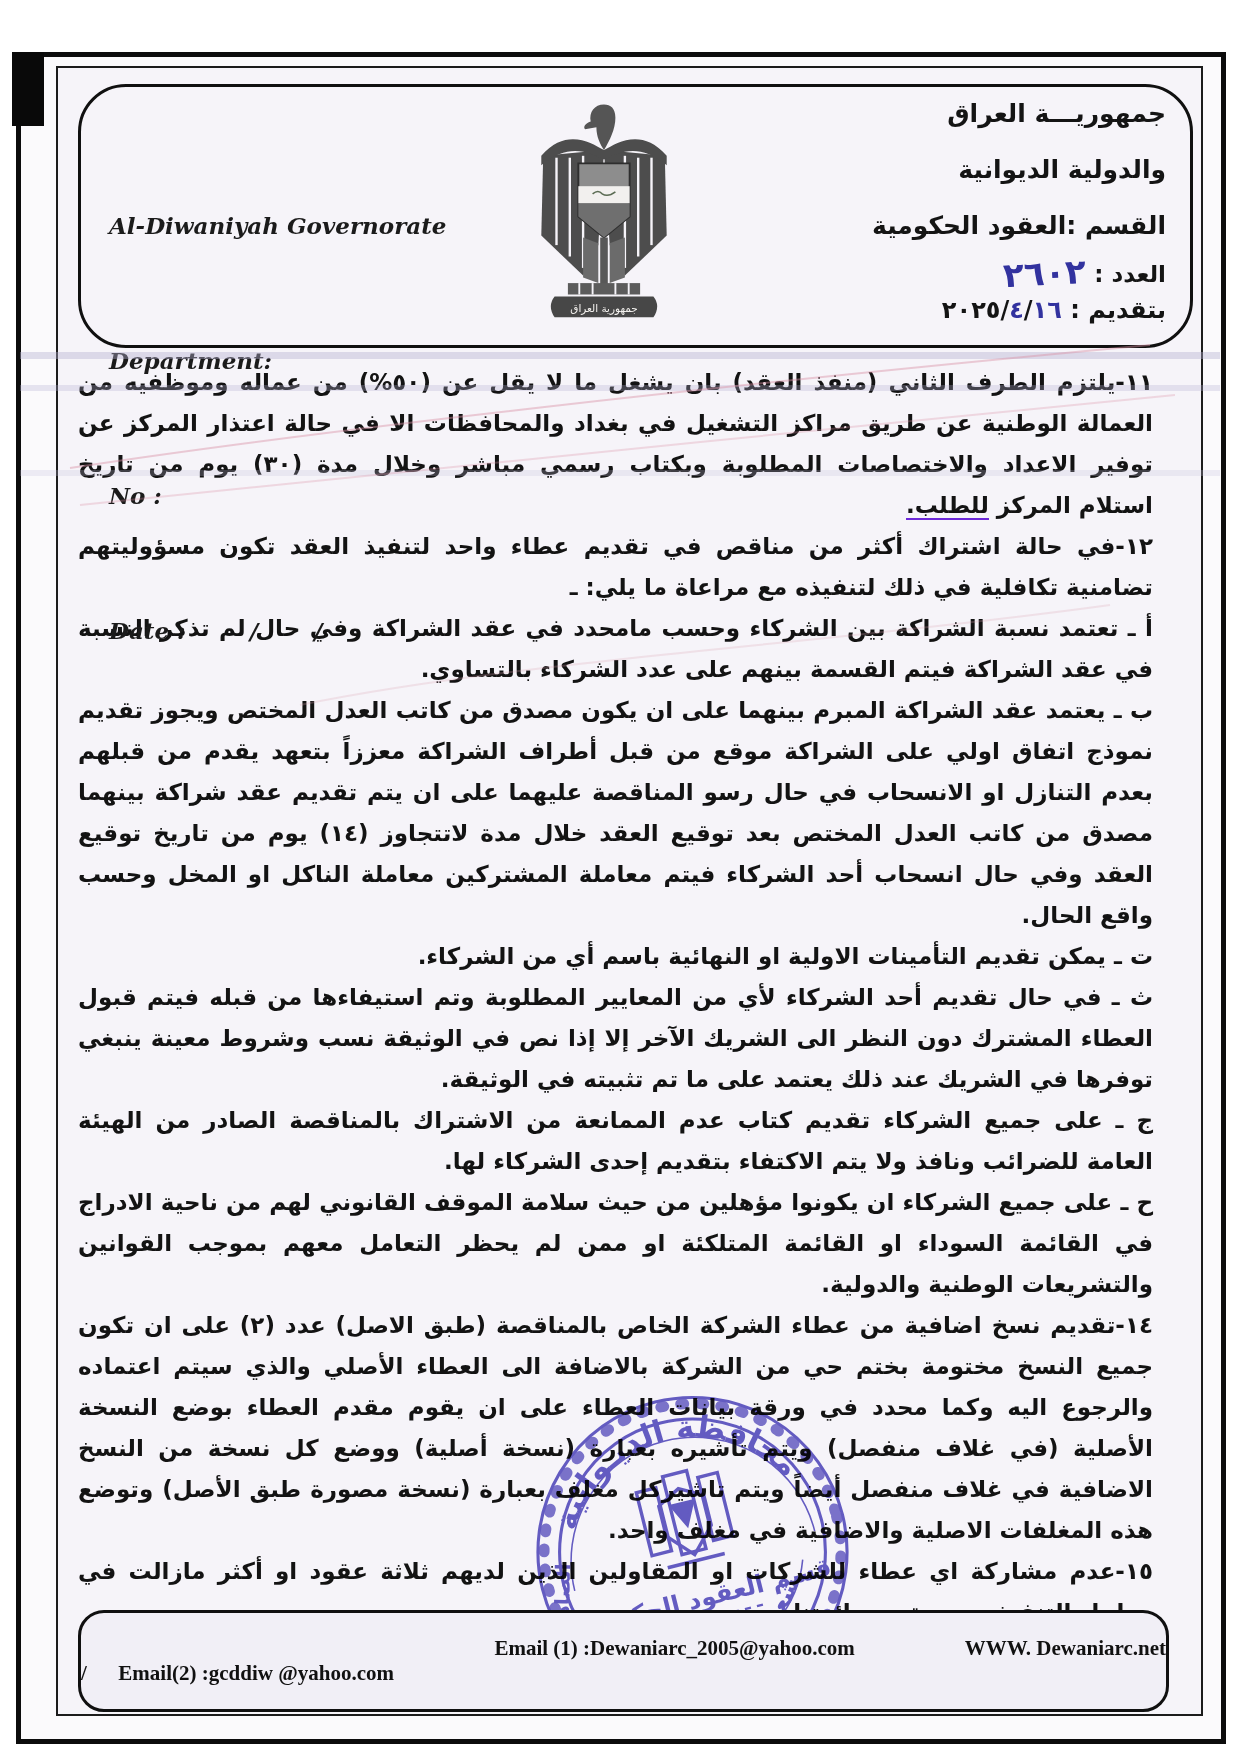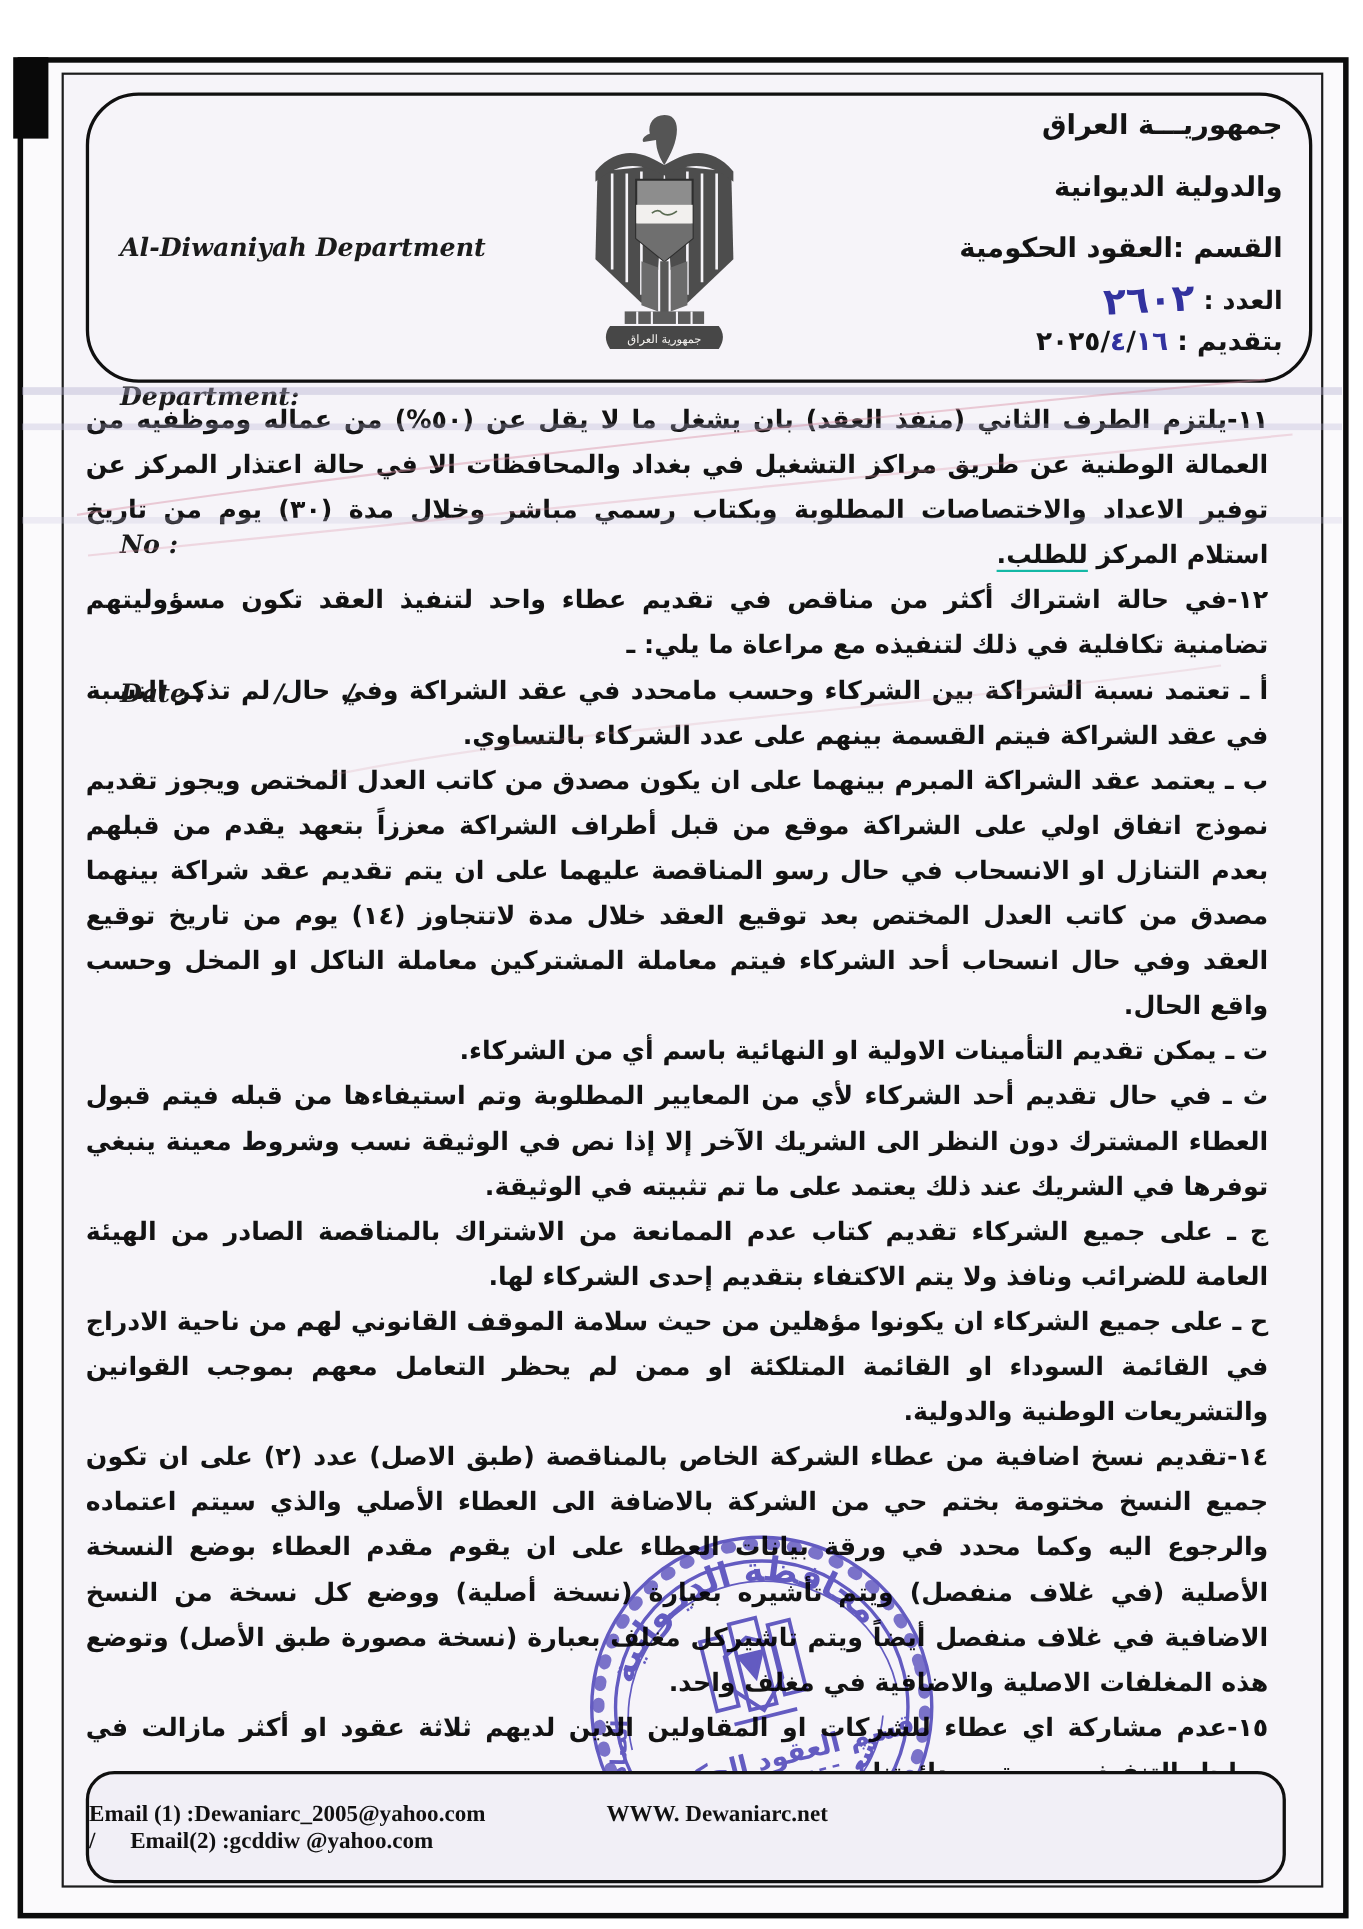--- a/index.html
+++ b/index.html
@@ -49,50 +49,50 @@
   }
   .hand-sm{color:#32329f;font-weight:bold;}
   .date-run{font-size:24px;}
   
   .doc-body{
     direction:rtl;text-align:justify;
     margin:10px 0 0 0;padding:4px 44px 0 16px;
     font-size:23px;line-height:41px;font-weight:bold;color:#131313;
   }
   .doc-body p{margin:0;}
-  .underline-tail{border-bottom:2px solid #14b8a6;}
+  .underline-tail{border-bottom:2px solid #6d28d9;}
   
   .stamp{
     position:absolute;left:505px;top:1382px;width:375px;height:340px;
     opacity:.92;mix-blend-mode:multiply;pointer-events:none;
   }
   
   .footer-box{
     position:absolute;left:78px;right:70px;top:1610px;height:96px;
     border:3px solid #101010;border-radius:26px;background:#f1eff6;
     font-family:"Liberation Serif","DejaVu Serif",serif;font-weight:bold;
     color:#111;display:flex;flex-direction:column;justify-content:center;
   }
-  .footer-line1{display:flex;justify-content:flex-start;gap:110px;font-size:21px;}
+  .footer-line1{display:flex;justify-content:flex-end;gap:110px;font-size:21px;}
   .footer-line2{text-align:left;font-size:21px;white-space:pre;}
   
   .artifacts{position:absolute;inset:0;pointer-events:none;}
 </style>
 </head>
 <body>
 
 <div class="outer-frame"></div>
 <div class="corner-blob"></div>
 <div class="inner-frame"></div>
 
 <div class="content">
 
   <div class="letterhead">
     <div class="en-block">
-      <div>Al-Diwaniyah Department</div>
+      <div>Al-Diwaniyah Governorate</div>
       <div>Department:</div>
       <div>No :</div>
       <div>Date :        /       /</div>
     </div>
 
     <svg class="emblem" viewBox="0 0 160 240">
       <g fill="#4d4d4d" stroke="none">
 
         <path d="M80,58 L16,64 L14,148 L58,190 L74,158 Z"></path>
 

